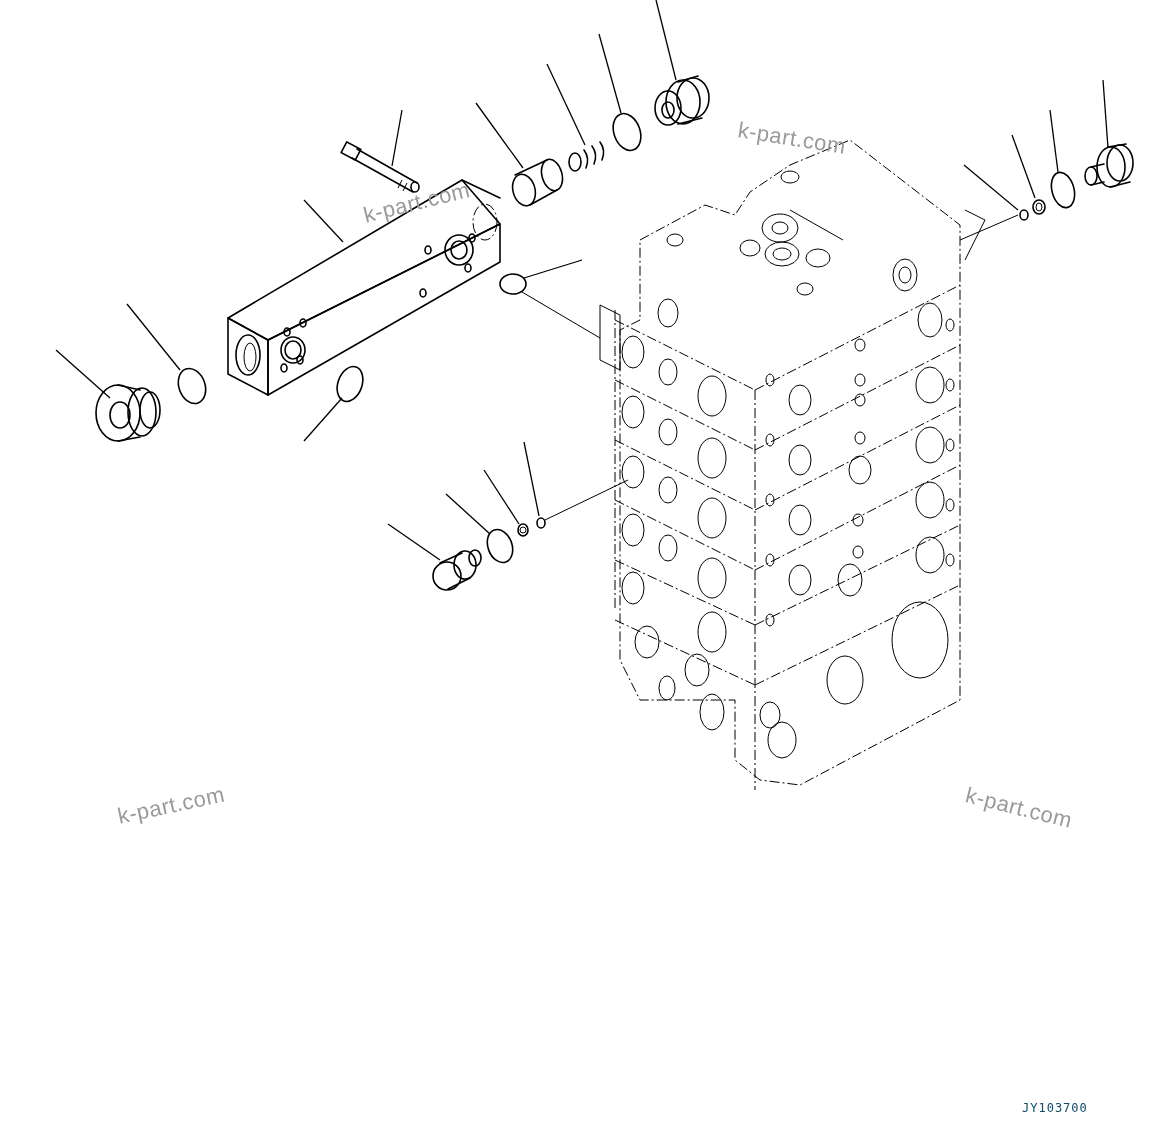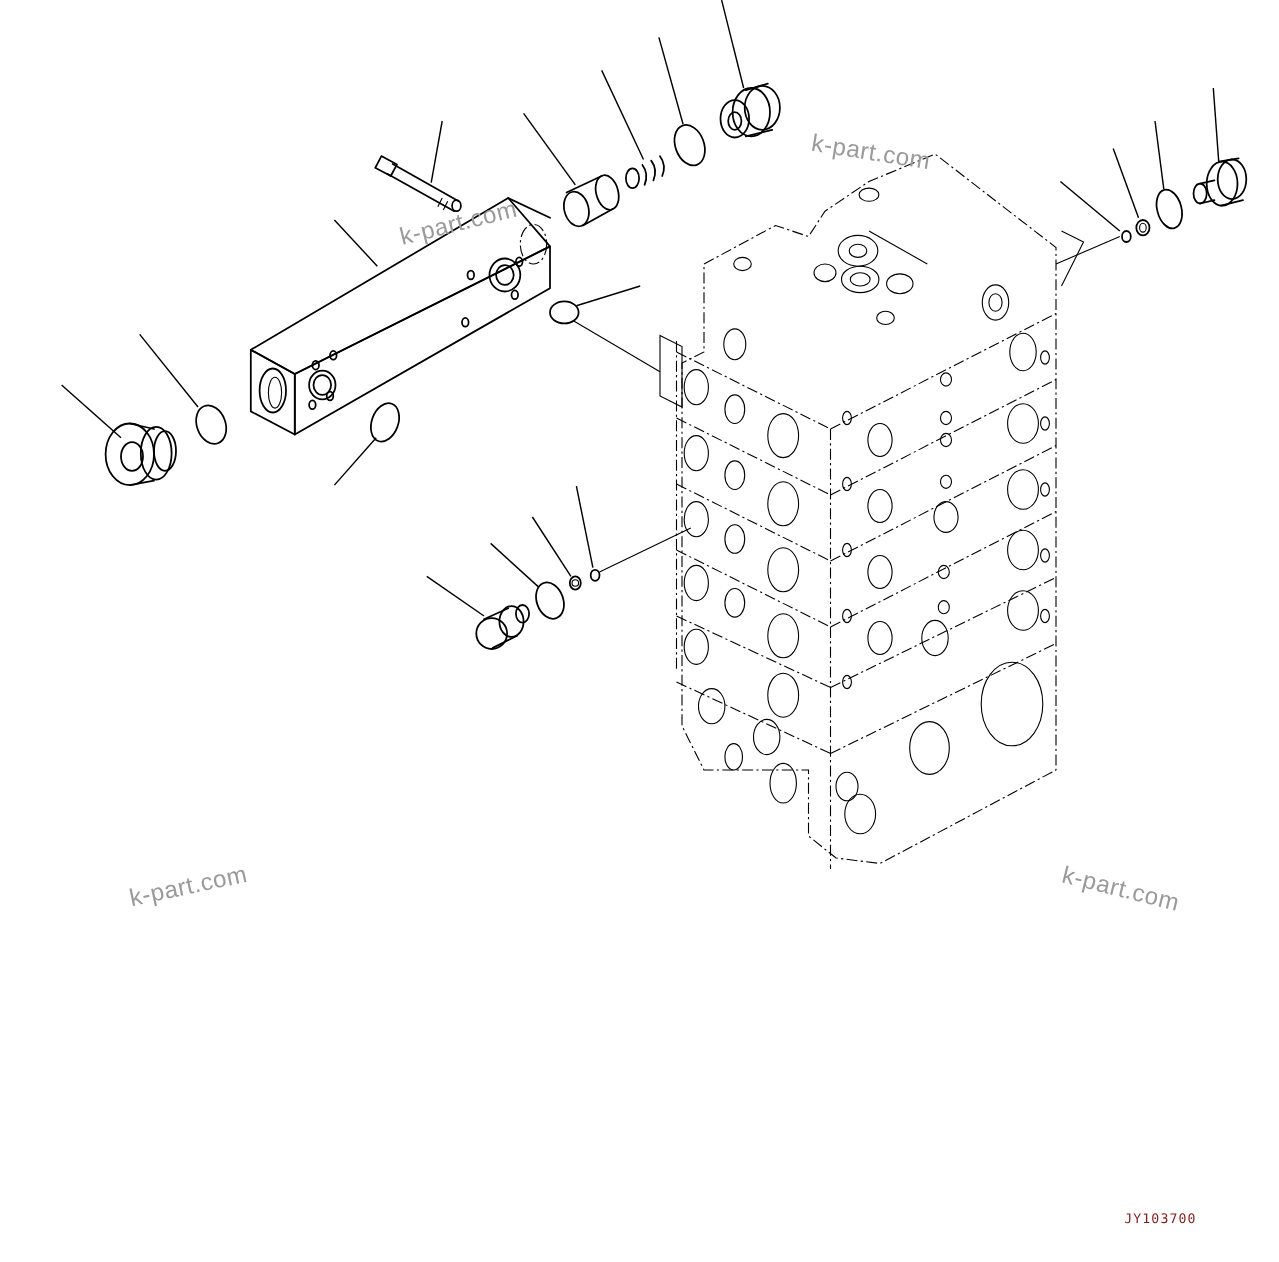--- a/index.html
+++ b/index.html
@@ -7,21 +7,21 @@
   #diagram { position: absolute; left: 0; top: 0; width: 1163px; height: 1147px; }
   .ln { fill: none; stroke: #000; stroke-width: 1.6; stroke-linecap: round; stroke-linejoin: round; }
   .thin { fill: none; stroke: #000; stroke-width: 1; }
   .dash { fill: none; stroke: #000; stroke-width: 1; stroke-dasharray: 10 3 2 3; }
   .leader { fill: none; stroke: #000; stroke-width: 1.3; }
   .wm { position: absolute; color: #9a9a9a; font-family: "Liberation Sans", sans-serif; font-size: 22px; letter-spacing: 0.5px; white-space: nowrap; transform-origin: left center; }
   .wm1 { left: 364px; top: 203px; transform: rotate(-14deg); }
   .wm2 { left: 738px; top: 117px; transform: rotate(9deg); }
   .wm3 { left: 118px; top: 804px; transform: rotate(-12deg); }
   .wm4 { left: 966px; top: 782px; transform: rotate(14deg); }
-  .code { position: absolute; left: 1022px; top: 1101px; font-family: "DejaVu Sans Mono", monospace; font-size: 12px; color: #7f1d1d; letter-spacing: 1px; }
+  .code { position: absolute; left: 1022px; top: 1101px; font-family: "DejaVu Sans Mono", monospace; font-size: 12px; color: #0c4a6e; letter-spacing: 1px; }
 </style>
 </head>
 <body>
 
 <svg id="diagram" viewBox="0 0 1163 1147" xmlns="http://www.w3.org/2000/svg">
 
   <g>
     <polygon class="ln" points="228,318 268,340 500,224 462,180"></polygon>
     <polygon class="ln" points="228,318 268,340 268,395 228,374"></polygon>
     <polygon class="ln" points="268,340 500,224 500,262 268,395"></polygon>

